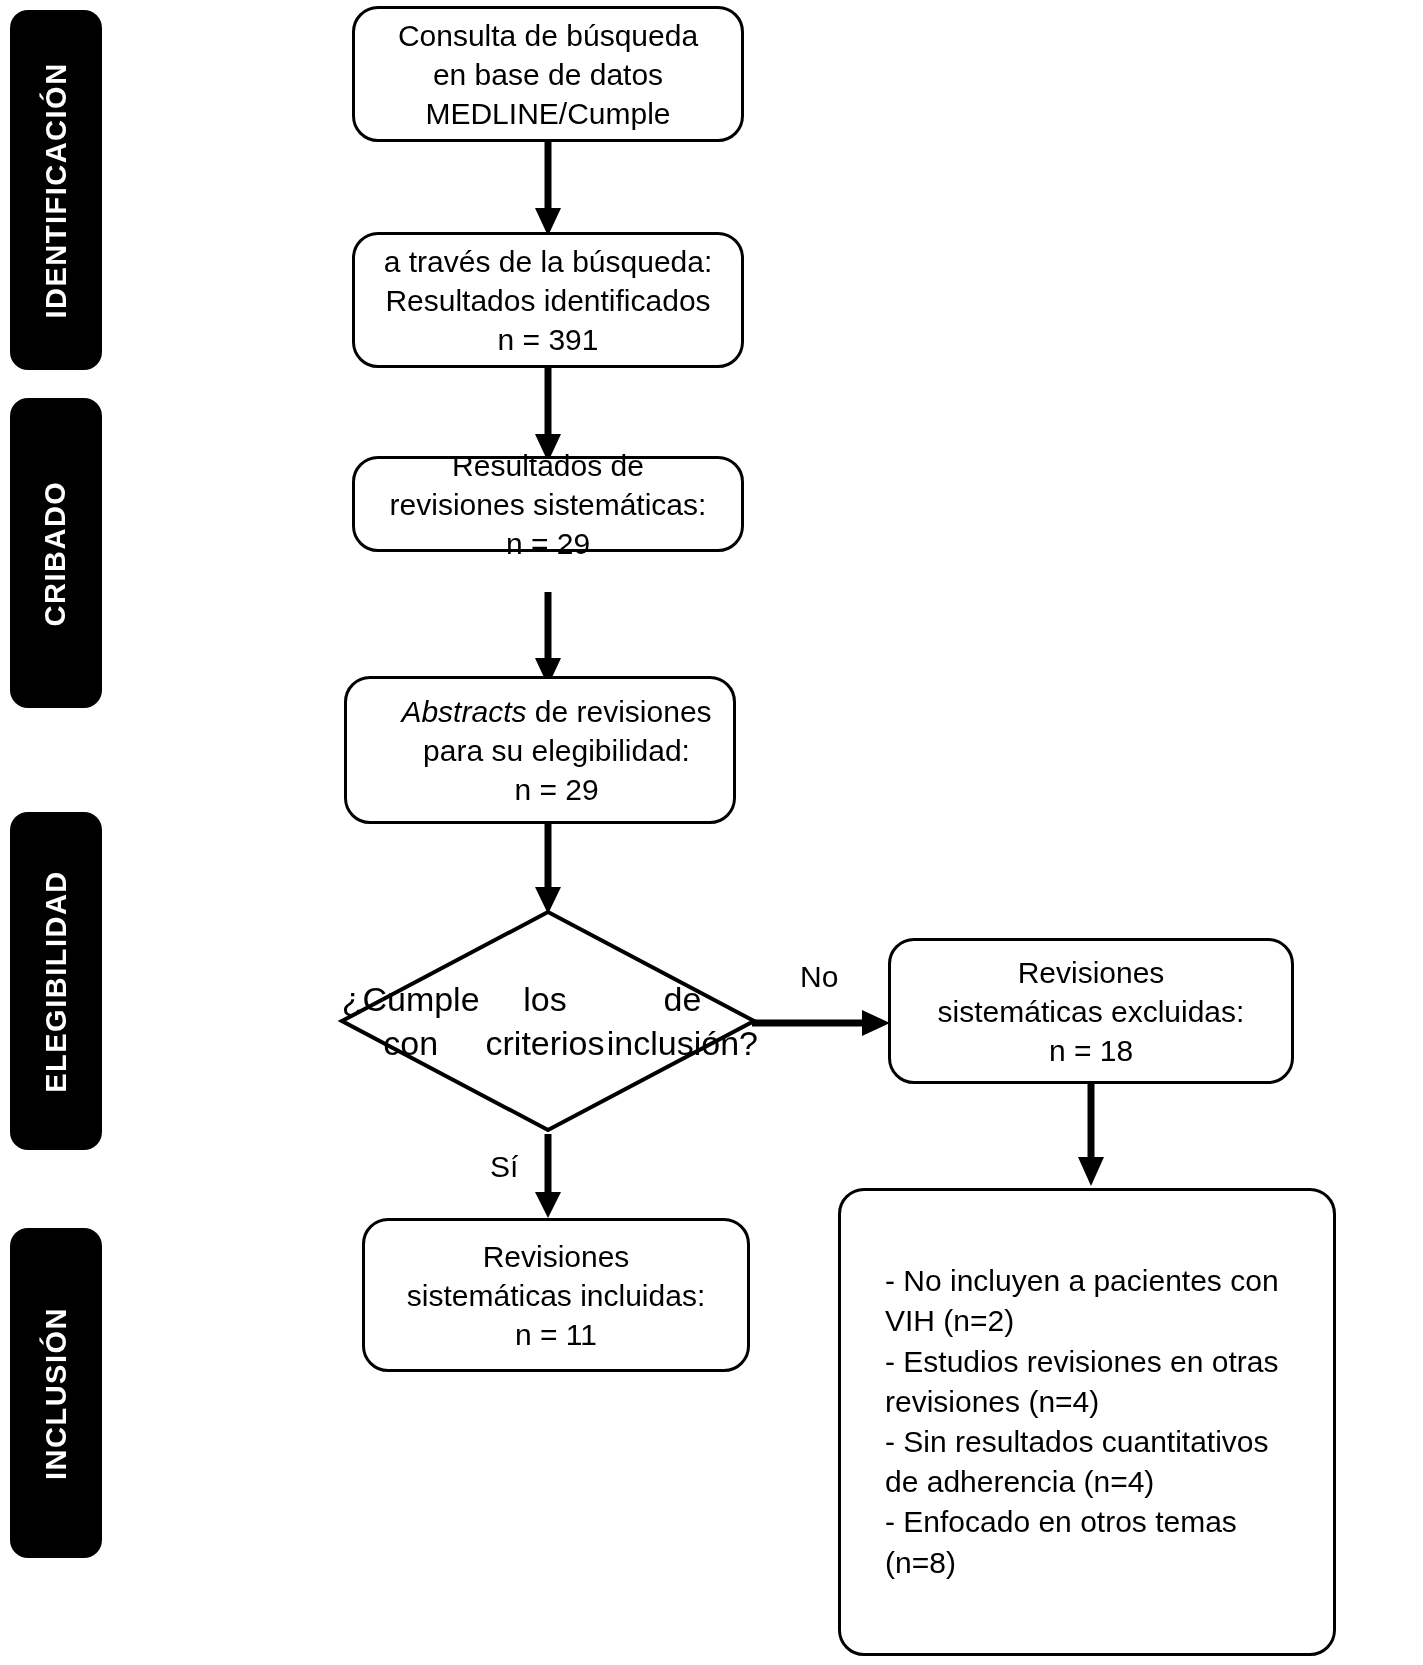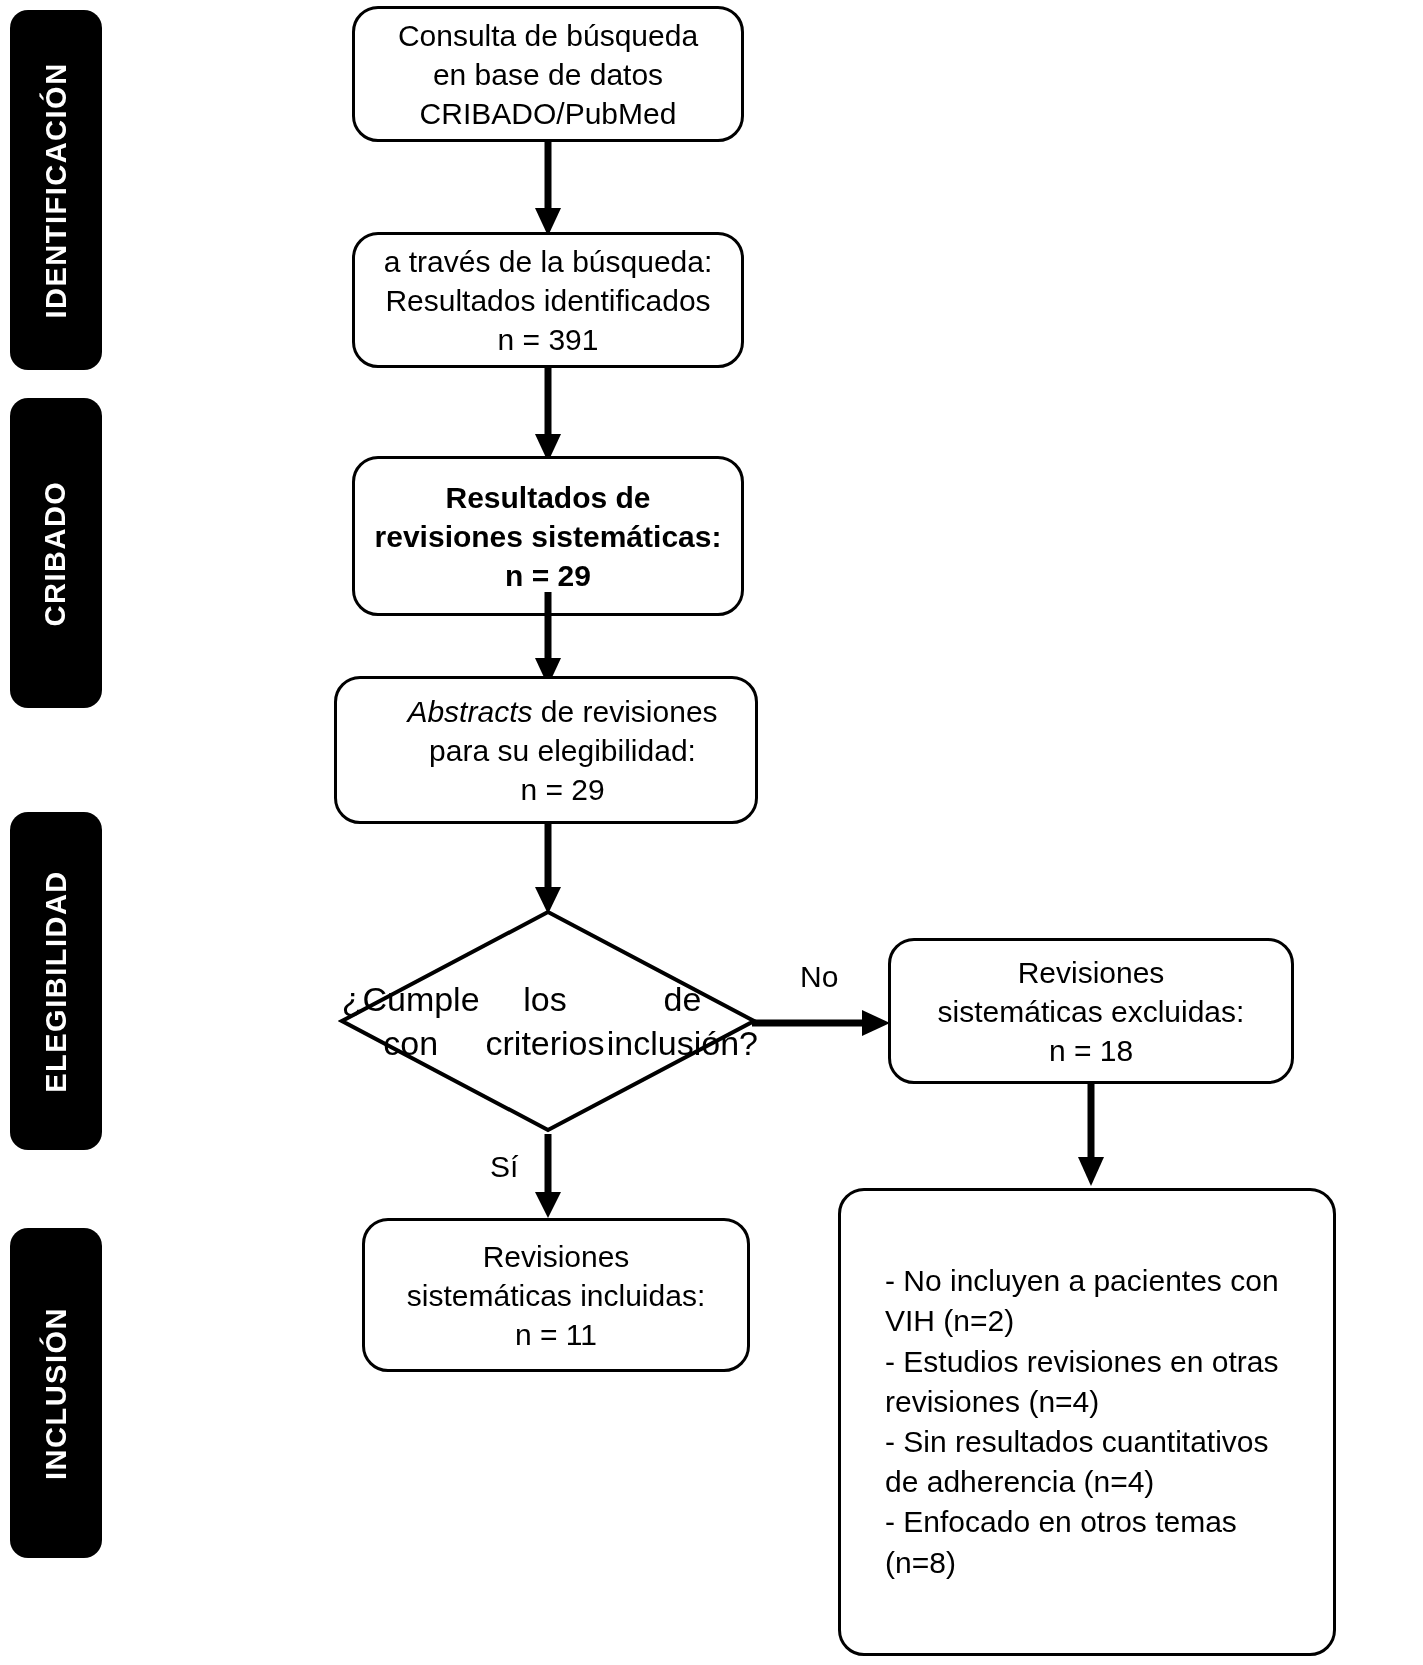--- a/index.html
+++ b/index.html
@@ -125,21 +125,21 @@
     <span class="stage-label">ELEGIBILIDAD</span>
   </div>
 
   <div class="stage-pill" style="left:10px; top:1228px; width:92px; height:330px;">
     <span class="stage-label">INCLUSIÓN</span>
   </div>
 
   <div class="flow-box" style="left:352px; top:6px; width:392px; height:136px;">
     <span class="line">Consulta de búsqueda</span>
     <span class="line">en base de datos</span>
-    <span class="line">CRIBADO/PubMed</span>
+    <span class="line">MEDLINE/Cumple</span>
   </div>
 
   <div class="connector" style="left:532px; top:142px;">
     <svg width="32" height="96" viewBox="0 0 32 96">
       <line x1="16" y1="0" x2="16" y2="74" stroke="#000" stroke-width="7"></line>
       <polygon points="16,94 3,66 29,66" fill="#000"></polygon>
     </svg>
   </div>
 
   <div class="flow-box" style="left:352px; top:232px; width:392px; height:136px;">
@@ -148,34 +148,34 @@
     <span class="line">n = 391</span>
   </div>
 
   <div class="connector" style="left:532px; top:368px;">
     <svg width="32" height="96" viewBox="0 0 32 96">
       <line x1="16" y1="0" x2="16" y2="74" stroke="#000" stroke-width="7"></line>
       <polygon points="16,94 3,66 29,66" fill="#000"></polygon>
     </svg>
   </div>
 
-  <div class="flow-box" style="left:352px; top:456px; width:392px; height:160px;font-weight:bold;">
+  <div class="flow-box" style="left:352px; top:456px; width:392px; height:96px;">
     <span class="line">Resultados de</span>
     <span class="line">revisiones sistemáticas:</span>
     <span class="line">n = 29</span>
   </div>
 
   <div class="connector" style="left:532px; top:592px;">
     <svg width="32" height="96" viewBox="0 0 32 96">
       <line x1="16" y1="0" x2="16" y2="74" stroke="#000" stroke-width="7"></line>
       <polygon points="16,94 3,66 29,66" fill="#000"></polygon>
     </svg>
   </div>
 
-  <div class="flow-box" style="left:334px; top:676px; width:424px; height:148px;padding-left:47px;">
+  <div class="flow-box" style="left:344px; top:676px; width:392px; height:148px;padding-left:47px;">
     <span class="line">
       <i class="italic">Abstracts</i><span> de revisiones</span>
     </span>
     <span class="line">para su elegibilidad:</span>
     <span class="line">n = 29</span>
   </div>
 
   <div class="connector" style="left:532px; top:824px;">
     <svg width="32" height="92" viewBox="0 0 32 92">
       <line x1="16" y1="0" x2="16" y2="72" stroke="#000" stroke-width="7"></line>

